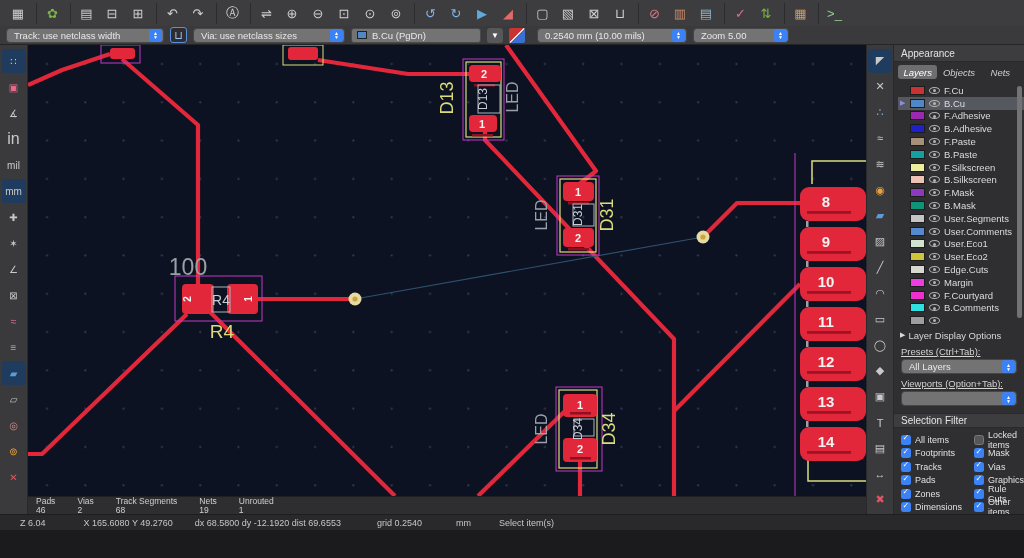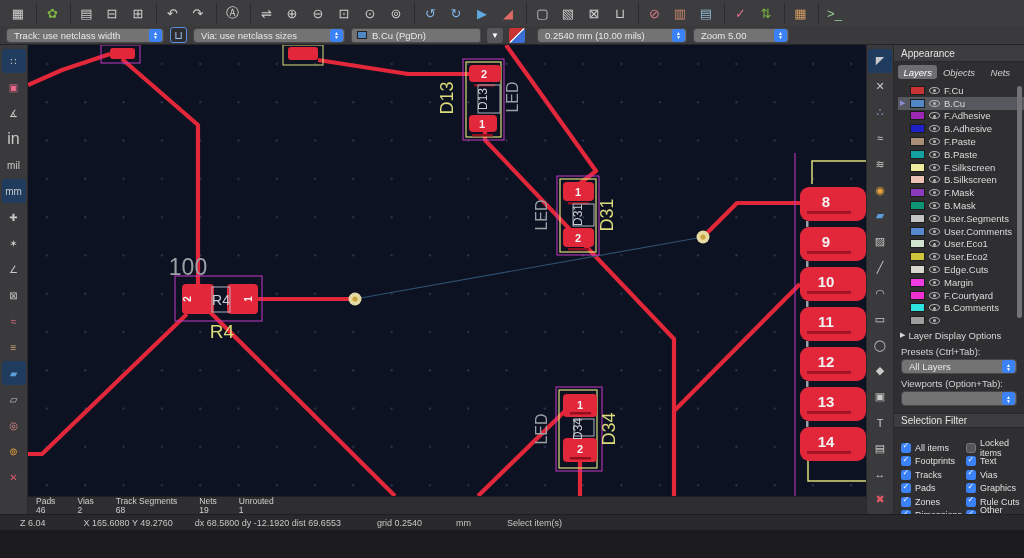--- a/index.html
+++ b/index.html
@@ -48,24 +48,24 @@
   .lrow.selected{background:#55585e;}
   .ltri{width:6px;font-size:7px;color:#8c8cdc;visibility:hidden;}
   .lrow.selected .ltri{visibility:visible;}
   .lsw{width:15px;height:9px;border:1px solid #1c1c1c;flex:0 0 auto;}
   .leye{width:11px;height:7px;border:1px solid #b4b4b4;border-radius:50%;position:relative;flex:0 0 auto;}
   .leye::after{content:"";position:absolute;left:3px;top:1.2px;width:3px;height:3px;border-radius:50%;background:#b4b4b4;}
   .lname{font-size:9.5px;white-space:nowrap;}
   .scrollbar{position:absolute;right:2px;top:4px;width:5px;height:232px;background:#737375;border-radius:3px;}
   .ldo{height:14px;display:flex;align-items:center;font-size:9.5px;padding-left:6px;color:#d8d8d8;flex:0 0 auto;}
   .ldo .arr{font-size:7px;margin-right:3px;}
-  .plabel{font-size:9.5px;padding:4px 0 2px 7px;color:#d4d4d4;flex:0 0 auto;}
+  .plabel{font-size:9.5px;padding:4px 0 2px 7px;color:#d4d4d4;flex:0 0 auto;text-decoration:underline;}
   .pdd{margin:0 7px;flex:0 0 auto;}
   .sfhead{height:15px;background:#3d3d3f;display:flex;align-items:center;padding-left:7px;margin-top:7px;border-top:1px solid #29292b;border-bottom:1px solid #29292b;flex:0 0 auto;}
-  .fgrid{display:grid;grid-template-rows:repeat(6,13.5px);grid-auto-flow:column;padding:13px 0 0 7px;column-gap:4px;flex:0 0 auto;}
+  .fgrid{display:grid;grid-template-rows:repeat(6,13.5px);grid-auto-flow:column;padding:5px 0 0 7px;column-gap:12px;flex:0 0 auto;}
   .fitem{display:flex;align-items:center;gap:4px;font-size:9px;color:#e0e0e0;}
   .cb{width:10px;height:10px;border-radius:2.5px;background:#3b82f7;position:relative;flex:0 0 auto;}
   .cb::after{content:"✓";position:absolute;left:1.5px;top:-1.5px;color:#fff;font-size:8px;}
   .fitem.unchecked .cb{background:#56565a;border:1px solid #77777a;}
   .fitem.unchecked .cb::after{content:"";}
   
   .status2{height:16px;background:#29292b;border-top:1px solid #1e1e20;display:flex;align-items:center;font-size:9px;color:#c6c6c6;padding:0 8px;flex:0 0 auto;gap:0;}
   .st-file{width:430px;overflow:hidden;white-space:nowrap;text-overflow:ellipsis;flex:0 0 auto;}
   .st{flex:0 0 auto;white-space:nowrap;}
   .bottomstrip{height:9px;background:#1b1b1d;flex:1;}
@@ -549,21 +549,21 @@
           <label class="fitem">
             <span class="cb"></span>
             <span>Dimensions</span>
           </label>
           <label class="fitem unchecked">
             <span class="cb"></span>
             <span>Locked items</span>
           </label>
           <label class="fitem">
             <span class="cb"></span>
-            <span>Text</span>
+            <span>Mask</span>
           </label>
           <label class="fitem">
             <span class="cb"></span>
             <span>Vias</span>
           </label>
           <label class="fitem">
             <span class="cb"></span>
             <span>Graphics</span>
           </label>
           <label class="fitem">
@@ -577,16 +577,16 @@
         </div>
     </div>
   </div>
 
   <div class="status2">
     <span class="st" style="margin-left:12px">Z 6.04</span>
     <span class="st" style="margin-left:38px">X 165.6080  Y 49.2760</span>
     <span class="st" style="margin-left:22px">dx 68.5800  dy -12.1920  dist 69.6553</span>
     <span class="st" style="margin-left:36px">grid 0.2540</span>
     <span class="st" style="margin-left:34px">mm</span>
-    <span class="st" style="margin-left:36px">Select item(s)</span>
+    <span class="st" style="margin-left:28px">Select item(s)</span>
   </div>
   <div class="bottomstrip"></div>
 </div>
 
 </body></html>

